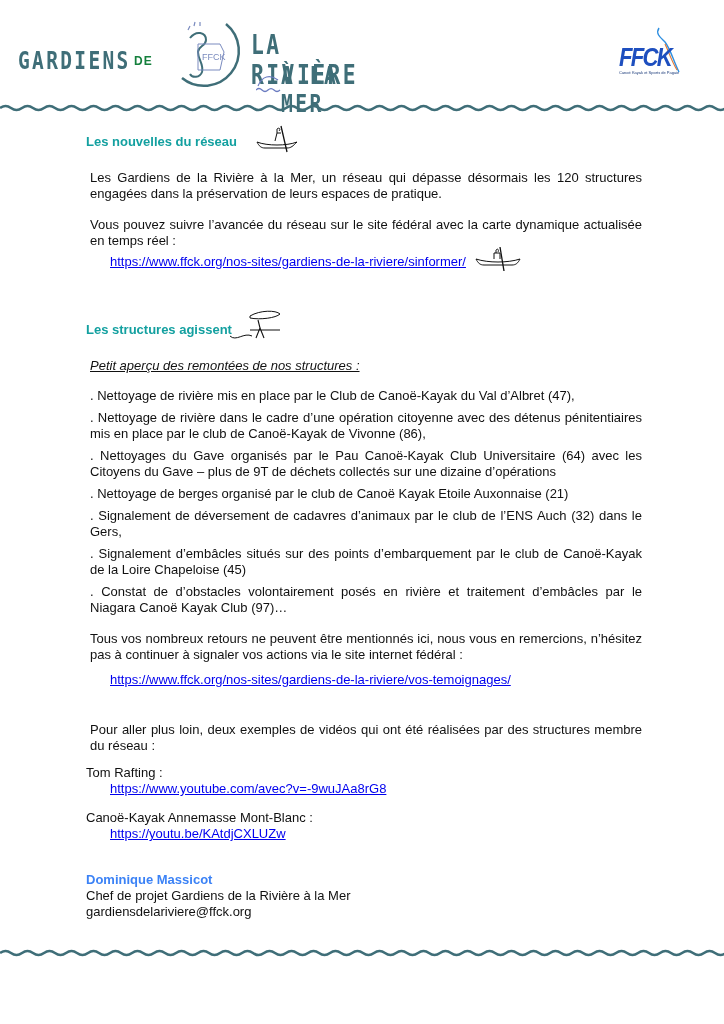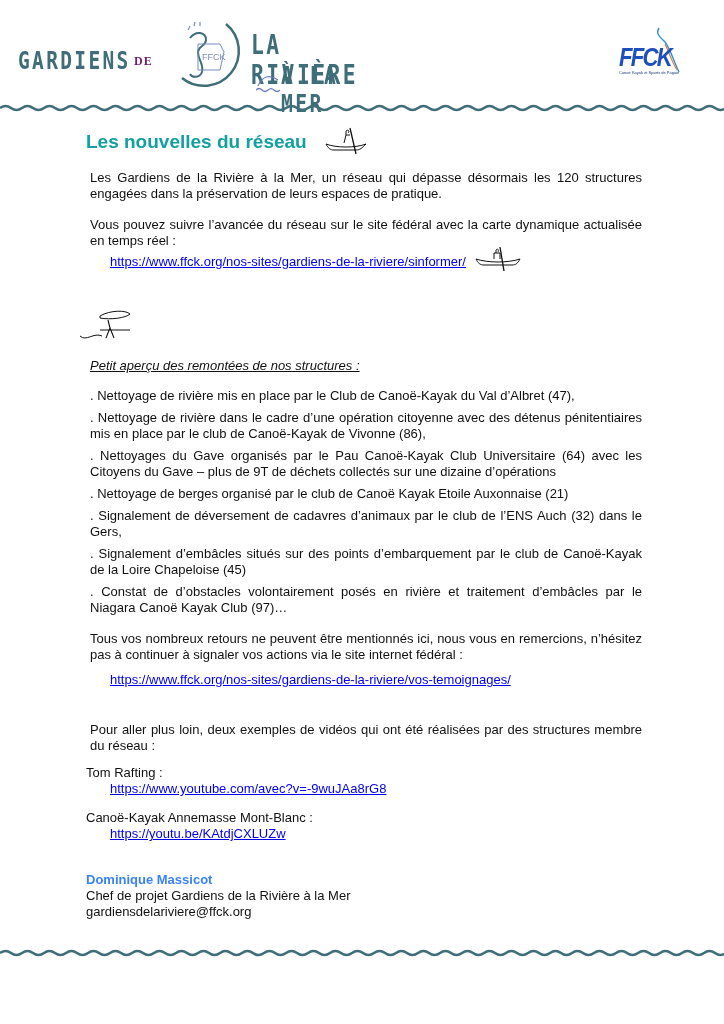--- a/index.html
+++ b/index.html
@@ -2,33 +2,33 @@
 <html><head>
 <meta charset="utf-8">
 <style>
   html, body { margin:0; padding:0; background:#ffffff; }
   body { width:724px; height:1024px; position:relative; overflow:hidden;
          font-family:"Liberation Sans", sans-serif; color:#111; }
   .header { position:absolute; left:0; top:0; width:724px; height:100px;padding-left:44px; }
   .brand { position:absolute; left:18px; top:16px; width:360px; height:80px; }
   .brand .gardiens { position:absolute; left:0; top:30px; font-family:"DejaVu Sans Mono", monospace;
         font-size:25px; letter-spacing:3px; color:#3f6e78; font-weight:bold; transform:scaleX(0.78); transform-origin:left top; }
-  .brand .de { position:absolute; left:116px; top:38px; font-size:12px; font-weight:bold; letter-spacing:1px; color:#701a75;font-family:Liberation Serif, serif; }
+  .brand .de { position:absolute; left:116px; top:38px; font-size:12px; font-weight:bold; letter-spacing:1px; color:#15803d; }
   .brand .riviere { position:absolute; left:233px; top:14px; font-family:"DejaVu Sans Mono", monospace;
         font-size:26px; letter-spacing:3px; color:#3f6e78; font-weight:bold; transform:scaleX(0.82); transform-origin:left top; }
   .brand .mer { position:absolute; left:263px; top:46px; font-family:"DejaVu Sans Mono", monospace;
         font-size:24px; letter-spacing:3px; color:#3f6e78; font-weight:bold; transform:scaleX(0.82); transform-origin:left top; }
   .brand svg.emblem { position:absolute; left:150px; top:0; }
   .ffck { position:absolute; left:617px; top:26px; width:70px; height:50px; }
   .ffck .letters { position:absolute; left:2px; top:16px; font-size:26px; font-weight:bold; font-style:italic;
         color:#1e4fbf; letter-spacing:-2px; transform:scaleX(0.85); transform-origin:left top; }
   .ffck .tag { position:absolute; left:2px; top:44px; font-size:4px; color:#1a3a7a; white-space:nowrap; }
   .wave { position:absolute; left:0; width:724px; height:10px; }
   .content { position:absolute; left:86px; top:126px; width:552px; font-size:13px; line-height:16px; }
-  h2 { font-size:19px; font-weight:bold; color:#13a0a0; margin:0; line-height:24px; display:inline-block; }
+  h2 { font-size:13px; font-weight:bold; color:#13a0a0; margin:0; line-height:24px; display:inline-block; }
   p { margin:4px; text-align:justify; }
   a { color:#0000ee; text-decoration:underline;padding-left:24px; }
   .sketch { display:inline-block; vertical-align:middle; }
   .sig-name { color:#3b82f6; font-weight:bold; }
   .abs { position:absolute; left:0; width:552px; }
 </style>
 </head>
 <body>
 
 <div class="header">
@@ -81,20 +81,21 @@
   <div class="abs" style="top:128px">
     <a href="#">https://www.ffck.org/nos-sites/gardiens-de-la-riviere/sinformer/</a>
     <svg class="sketch" style="margin-left:2px;margin-top:-10px" width="52" height="26" viewBox="0 0 52 26">
       <path d="M4 14 c12 4 32 4 44 0 c-2 4 -4 6 -8 6 l-28 0 c-4 0 -6 -2 -8 -6 z" fill="none" stroke="#111" stroke-width="1"></path>
       <path d="M22 14 l0 -6 l6 0 l0 6 M24 8 l0 -3 c2 -2 3 0 2 2" fill="none" stroke="#111" stroke-width="1"></path>
       <path d="M28 2 l4 24" stroke="#111" stroke-width="1.3"></path>
     </svg>
   </div>
 
   <div class="abs" style="top:192px">
+    <h2>Les structures agissent</h2>
     <svg class="sketch" style="margin-left:-6px;margin-top:-8px" width="54" height="34" viewBox="0 0 54 34">
       <path d="M20 6 c10 -6 26 -6 30 -2 c-4 4 -20 6 -30 4 z" fill="none" stroke="#111" stroke-width="1"></path>
       <path d="M28 10 l2 8 l-4 10 M30 18 l4 10 M20 20 l30 0" fill="none" stroke="#111" stroke-width="1.1"></path>
       <path d="M0 26 c6 6 14 -4 22 0" fill="none" stroke="#111" stroke-width="1"></path>
     </svg>
   </div>
 
   <p class="abs" style="top:228px;font-style:italic;text-decoration:underline">Petit aperçu des remontées de nos structures :</p>
 
   <p class="abs" style="top:258px">. Nettoyage de rivière mis en place par le Club de Canoë-Kayak du Val d’Albret (47),</p>

